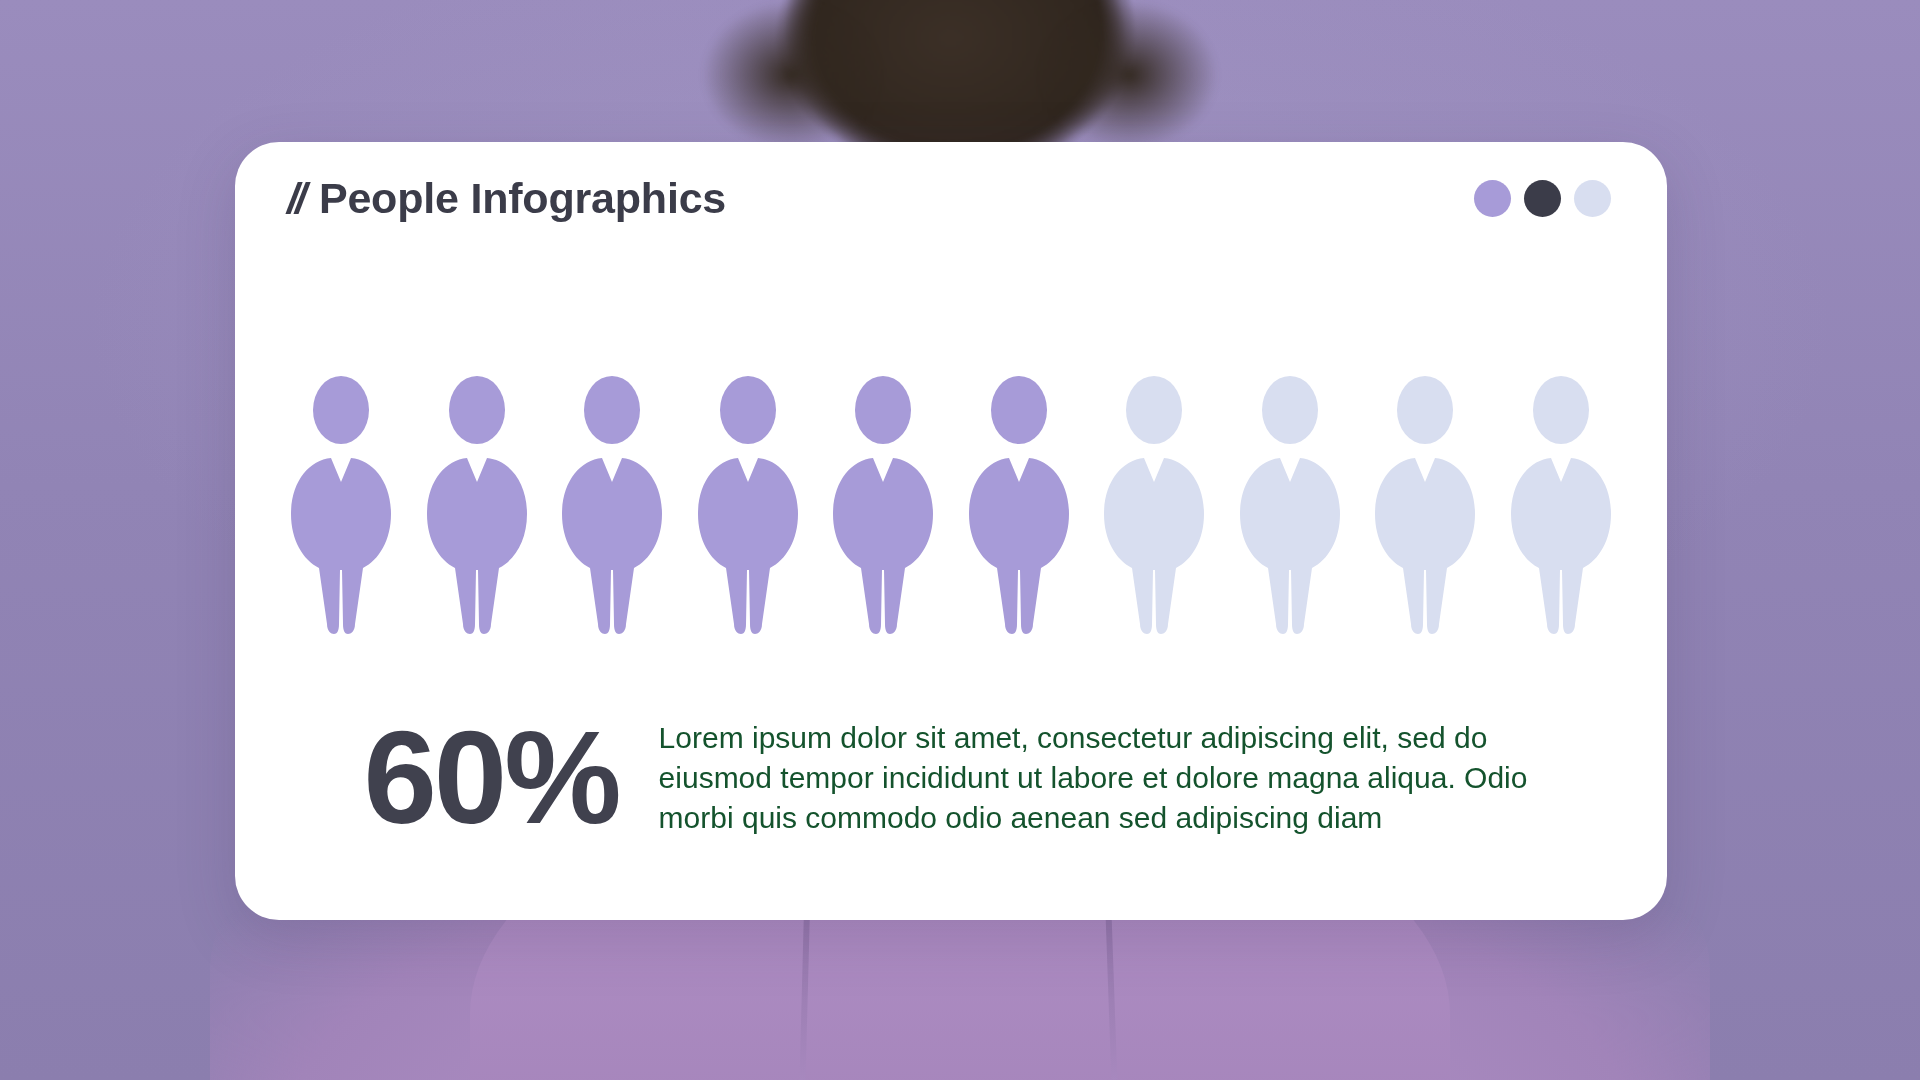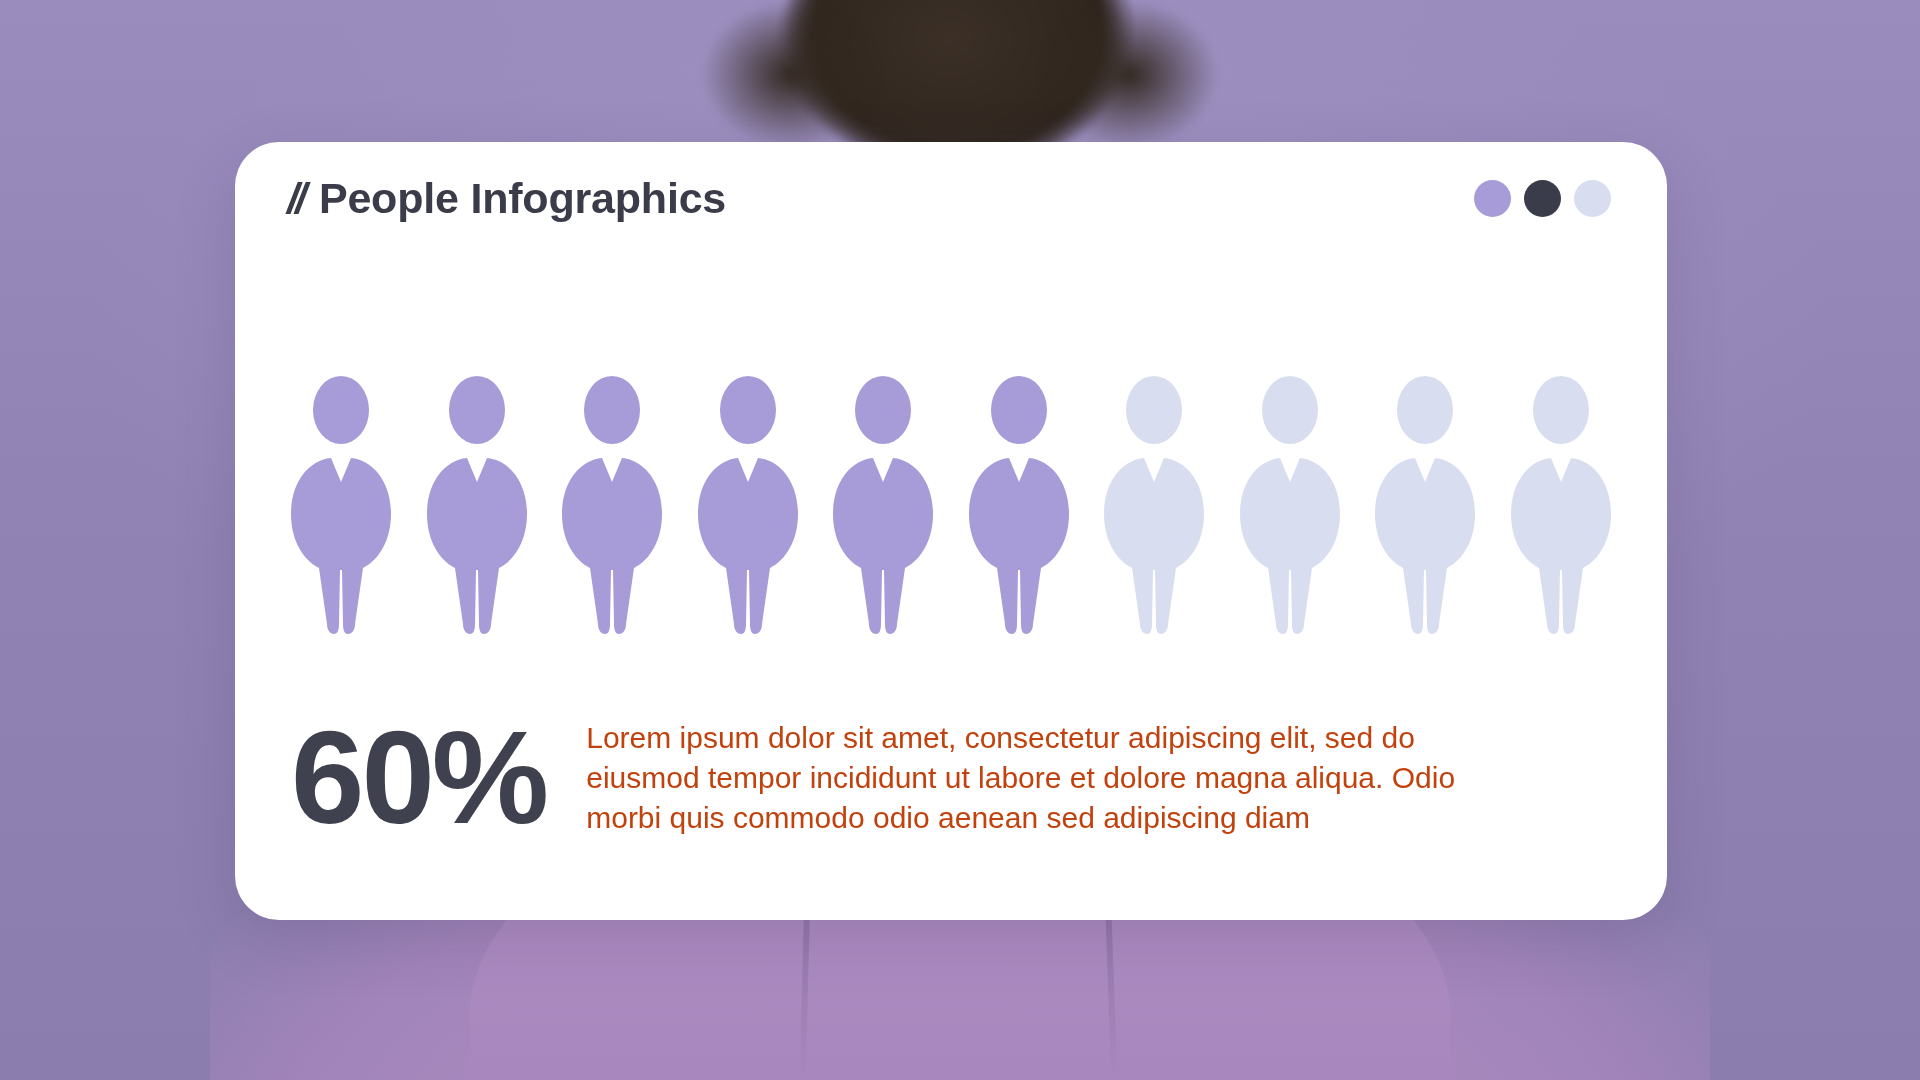--- a/index.html
+++ b/index.html
@@ -117,35 +117,35 @@
     display:flex;
     justify-content:space-between;
     align-items:flex-end;
   }
   .person { width:108px; height:262px; display:block; }
 
   
   .stat-row {
     position:absolute;
     left:56px; right:56px; bottom:80px;
-    display:flex; align-items:flex-start; gap:40px;
+    display:flex; align-items:flex-start; gap:40px;justify-content:center;
   }
   .big-number {
     font-size:132px;
     font-weight:700;
     line-height:.94;
     color:#40414e;
     letter-spacing:-3px;
     white-space:nowrap;
     padding-top:6px;
   }
   .body-text {
     font-size:30px;
     line-height:1.34;
-    color:#c2410c;
+    color:#14532d;
     max-width:880px;
     padding-top:8px;
   }
 </style>
 </head>
 <body>
 
 <div class="photo-bg">
   <div class="wall-light"></div>
   <div class="hair"></div>

